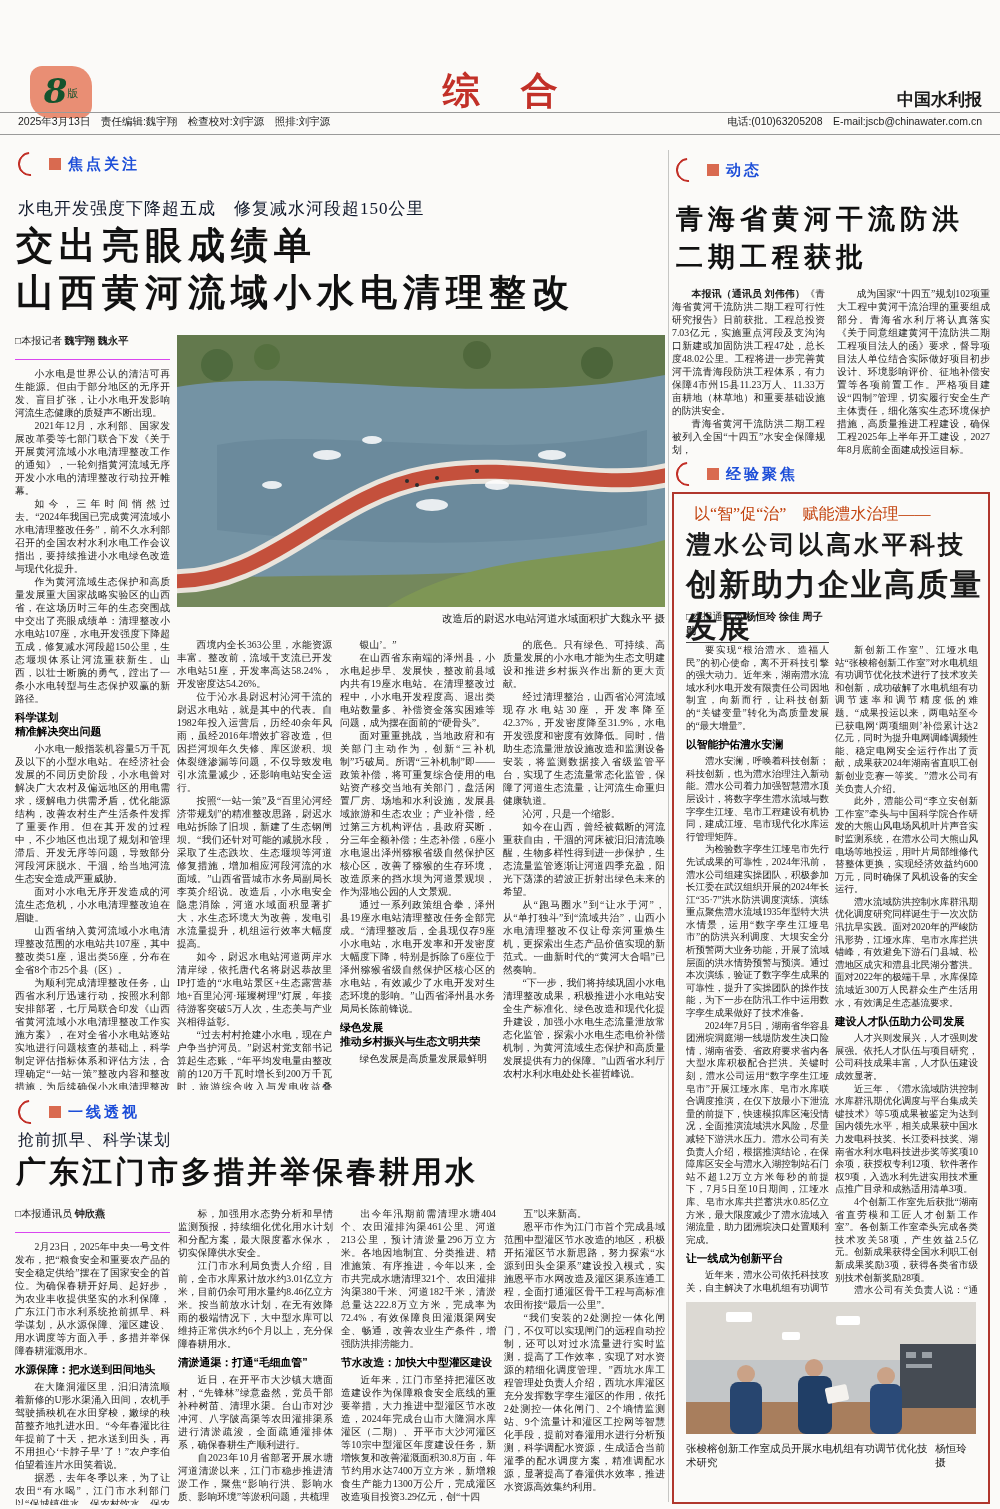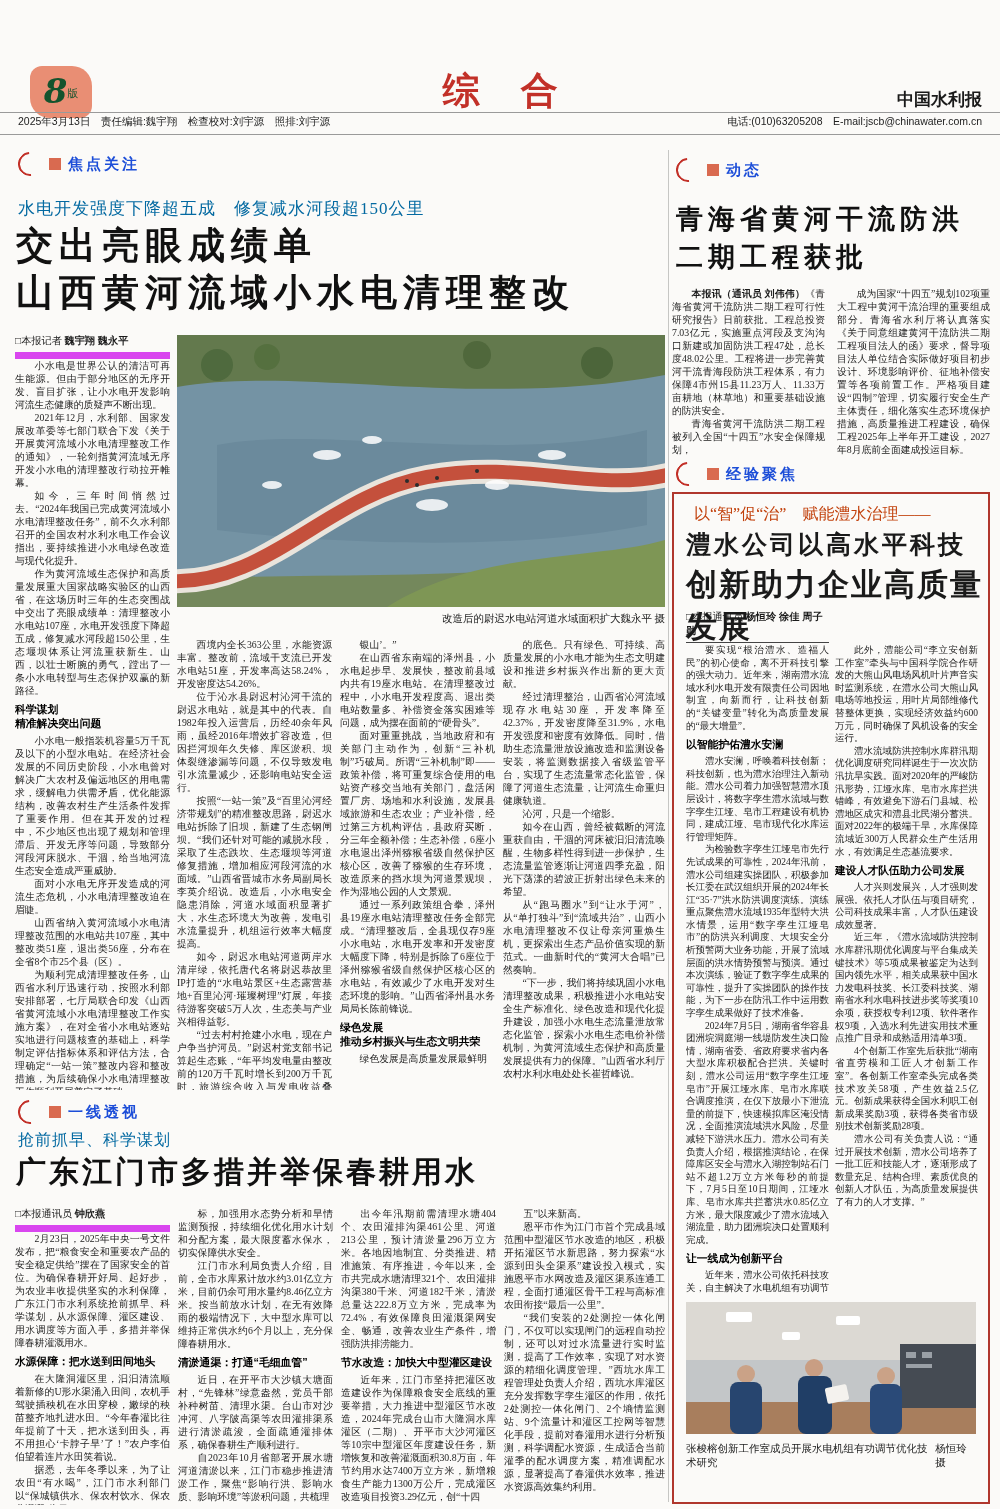--- a/index.html
+++ b/index.html
@@ -17,28 +17,28 @@
   .hr2{position:absolute;left:0;right:0;top:134px;border-top:1px solid #9a9a9a;}
   .daterow{position:absolute;left:18px;right:18px;top:115px;font-family:"Liberation Sans",sans-serif;font-size:10.5px;color:#222;display:flex;justify-content:space-between;}
 
   
   .seclabel{position:absolute;display:flex;align-items:center;gap:7px;color:#1d4ed8;}
   .arc{width:20px;height:20px;border:2px solid #c23028;border-radius:50%;border-top-color:transparent;border-right-color:transparent;transform:rotate(40deg);}
   .sq{width:12px;height:12px;background:#d96a50;}
   .seclabel .lt{font-family:"Liberation Sans",sans-serif;font-weight:bold;font-size:15px;letter-spacing:3px;}
 
   
-  .kicker{position:absolute;font-size:17px;color:#0369a1;letter-spacing:1px;}
+  .kicker{position:absolute;font-size:17px;color:#0f172a;letter-spacing:1px;}
   .bigtitle{position:absolute;font-weight:bold;color:#111;font-family:"Liberation Serif",serif;}
 
   
   .col{position:absolute;overflow:hidden;text-align:justify;font-size:9.8px;line-height:13px;color:#1c1c1c;}
   .col .para{margin:0;text-indent:2em;}
   .col .subh{font-family:"Liberation Sans",sans-serif;font-weight:bold;font-size:10.8px;line-height:14px;margin:5px 0 4px 0;white-space:pre-line;color:#000;}
-  .byline{font-size:10.2px;border-bottom:7px solid #d946ef;padding-bottom:5px;margin-bottom:0;text-indent:0;}
+  .byline{font-size:10.2px;border-bottom:1px solid #d946ef;padding-bottom:12px;margin-bottom:7px;text-indent:0;}
   .byline b{font-family:"Liberation Sans",sans-serif;}
 
   .caprow{position:absolute;display:flex;justify-content:flex-end;font-size:10.5px;color:#222;}
   .vdiv{position:absolute;border-left:1px solid #c6c6c4;}
 
   
   .redbox{position:absolute;left:672px;top:492px;width:318px;height:1012px;border:2px solid #b0372d;background:#fbfaf8;box-sizing:border-box;}
   .redbox .kick{position:absolute;left:20px;top:10px;font-size:16px;color:#c2410c;}
   .redbox .t1{position:absolute;left:12px;top:34px;font-size:25px;font-weight:bold;letter-spacing:3px;}
   .redbox .t2{position:absolute;left:12px;top:70px;font-size:31px;font-weight:bold;letter-spacing:2px;}
@@ -222,20 +222,21 @@
     <div class="col boxcol" style="left:12px;top:150px;width:143px;height:652px;">
         <p class="para">要实现“根治澧水、造福人民”的初心使命，离不开科技引擎的强大动力。近年来，湖南澧水流域水利水电开发有限责任公司因地制宜，向新而行，让科技创新的“关键变量”转化为高质量发展的“最大增量”。</p>
         <div class="subh">以智能护佑澧水安澜</div>
         <p class="para">澧水安澜，呼唤着科技创新；科技创新，也为澧水治理注入新动能。澧水公司着力加强智慧澧水顶层设计，将数字孪生澧水流域与数字孪生江垭、皂市工程建设有机协同，建成江垭、皂市现代化水库运行管理矩阵。</p>
         <p class="para">为检验数字孪生江垭皂市先行先试成果的可靠性，2024年汛前，澧水公司组建实操团队，积极参加长江委在武汉组织开展的2024年长江“35·7”洪水防洪调度演练。演练重点聚焦澧水流域1935年型特大洪水情景，运用“数字孪生江垭皂市”的防洪兴利调度、大坝安全分析预警两大业务功能，开展了流域层面的洪水情势预警与预演。通过本次演练，验证了数字孪生成果的可靠性，提升了实操团队的操作技能，为下一步在防汛工作中运用数字孪生成果做好了技术准备。</p>
         <p class="para">2024年7月5日，湖南省华容县团洲垸洞庭湖一线堤防发生决口险情，湖南省委、省政府要求省内各大型水库积极配合拦洪。关键时刻，澧水公司运用“数字孪生江垭皂市”开展江垭水库、皂市水库联合调度推演，在仅下放最小下泄流量的前提下，快速模拟库区淹没情况，全面推演流域洪水风险，尽量减轻下游洪水压力。澧水公司有关负责人介绍，根据推演结论，在保障库区安全与澧水入湖控制站石门站不超1.2万立方米每秒的前提下，7月5日至10日期间，江垭水库、皂市水库共拦蓄洪水0.85亿立方米，最大限度减少了澧水流域入湖流量，助力团洲垸决口处置顺利完成。</p>
         <div class="subh">让一线成为创新平台</div>
         <p class="para">近年来，澧水公司依托科技攻关，自主解决了水电机组有功调节优化技术等一批事关生产运行的关键难题，取得了显著的经济、社会和生态环境效益。</p>
       </div>
     <div class="col boxcol" style="left:161px;top:150px;width:143px;height:652px;">
+        <p class="para">新创新工作室”、江垭水电站“张梭榕创新工作室”对水电机组有功调节优化技术进行了技术攻关和创新，成功破解了水电机组有功调节速率和调节精度低的难题。“成果投运以来，两电站至今已获电网‘两项细则’补偿累计达2亿元，同时为提升电网调峰调频性能、稳定电网安全运行作出了贡献，成果获2024年湖南省直职工创新创业竞赛一等奖。”澧水公司有关负责人介绍。</p>
         <p class="para">此外，澧能公司“李立安创新工作室”牵头与中国科学院合作研发的大熊山风电场风机叶片声音实时监测系统，在澧水公司大熊山风电场等地投运，用叶片局部维修代替整体更换，实现经济效益约600万元，同时确保了风机设备的安全运行。</p>
         <p class="para">澧水流域防洪控制水库群汛期优化调度研究同样诞生于一次次防汛抗旱实践。面对2020年的严峻防汛形势，江垭水库、皂市水库拦洪错峰，有效避免下游石门县城、松澧地区成灾和澧县北民湖分蓄洪。面对2022年的极端干旱，水库保障流域近300万人民群众生产生活用水，有效满足生态基流要求。</p>
         <div class="subh">建设人才队伍助力公司发展</div>
         <p class="para">人才兴则发展兴，人才强则发展强。依托人才队伍与项目研究，公司科技成果丰富，人才队伍建设成效显著。</p>
         <p class="para">近三年，《澧水流域防洪控制水库群汛期优化调度与平台集成关键技术》等5项成果被鉴定为达到国内领先水平，相关成果获中国水力发电科技奖、长江委科技奖、湖南省水利水电科技进步奖等奖项10余项，获授权专利12项、软件著作权9项，入选水利先进实用技术重点推广目录和成熟适用清单3项。</p>
         <p class="para">4个创新工作室先后获批“湖南省直劳模和工匠人才创新工作室”。各创新工作室牵头完成各类技术攻关58项，产生效益2.5亿元。创新成果获得全国水利职工创新成果奖励3项，获得各类省市级别技术创新奖励28项。</p>
         <p class="para">澧水公司有关负责人说：“通过开展技术创新，澧水公司培养了一批工匠和技能人才，逐渐形成了数量充足、结构合理、素质优良的创新人才队伍，为高质量发展提供了有力的人才支撑。”</p>
       </div>
 
     <div class="photo" style="left:12px;top:808px;width:290px;height:132px;">

